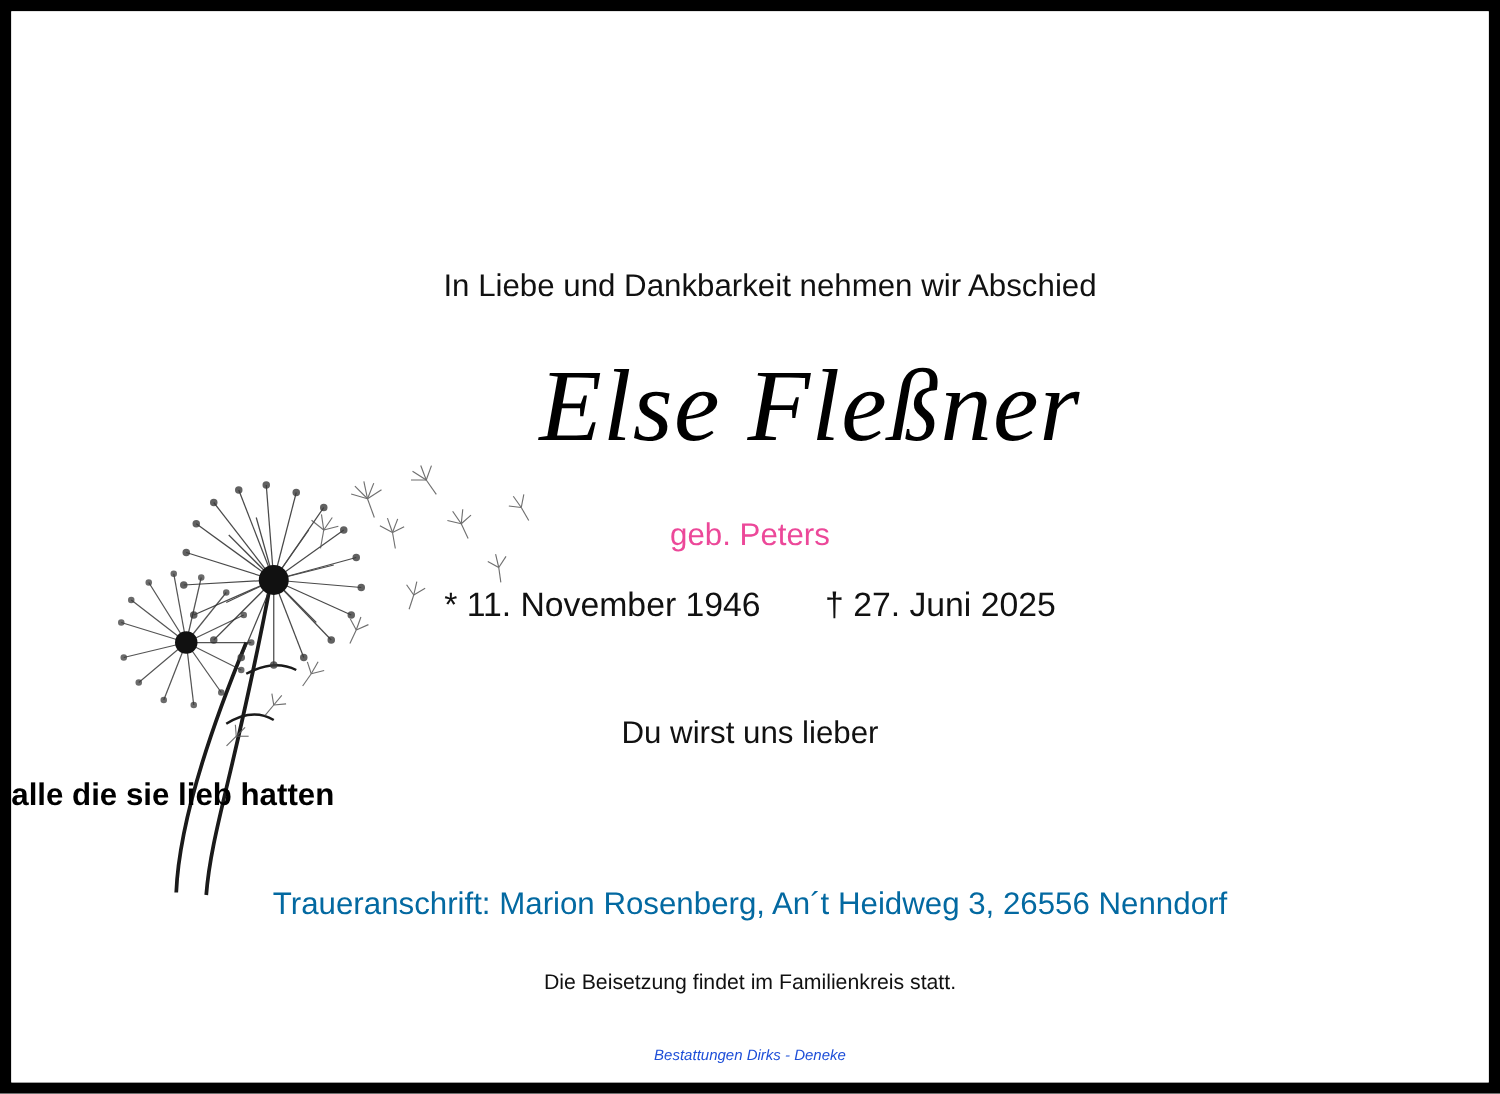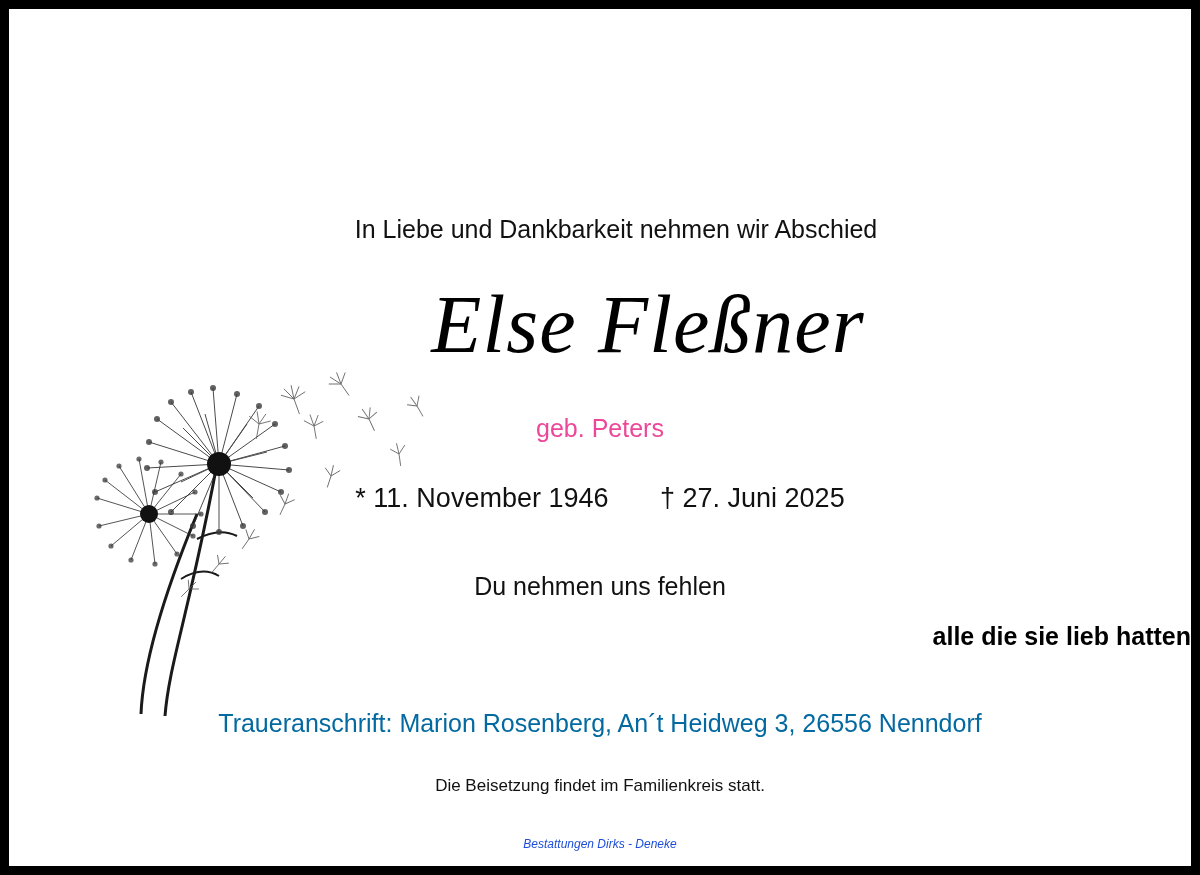--- a/index.html
+++ b/index.html
@@ -76,21 +76,21 @@
     left: 0;
     width: 100%;
     text-align: center;
     font-size: 25px;
     color: #ec4899;
   }
 
   
   .dates {
     position: absolute;
-    top: 474px;
+    top: 460px;
     left: 0;
     width: 100%;
     text-align: center;
     font-size: 27px;
     color: #111111;
   }
   .dates .birth { margin-right: 44px; }
 
   
   .farewell-1 {
@@ -100,21 +100,21 @@
     width: 100%;
     text-align: center;
     font-size: 25px;
     color: #111111;
   }
   .farewell-2 {
     position: absolute;
     top: 613px;
     left: 0;
     width: 100%;
-    text-align: right;
+    text-align: left;
     font-size: 25px;
     font-weight: bold;
     color: #000000;
   }
 
   
   .address {
     position: absolute;
     top: 700px;
     left: 0;
@@ -348,21 +348,21 @@
 
     <div class="name">Else Fleßner</div>
 
     <div class="maiden">geb. Peters</div>
 
     <div class="dates">
       <span class="birth">* 11. November 1946</span>
       <span class="death">† 27. Juni 2025</span>
     </div>
 
-    <div class="farewell-1">Du nehmen uns fehlen</div>
+    <div class="farewell-1">Du wirst uns lieber</div>
     <div class="farewell-2">alle die sie lieb hatten</div>
 
     <div class="address">Traueranschrift: Marion Rosenberg, An´t Heidweg 3, 26556 Nenndorf</div>
 
     <div class="service">Die Beisetzung findet im Familienkreis statt.</div>
 
     <div class="footer">Bestattungen Dirks - Deneke</div>
 
   </div>
 </div>

